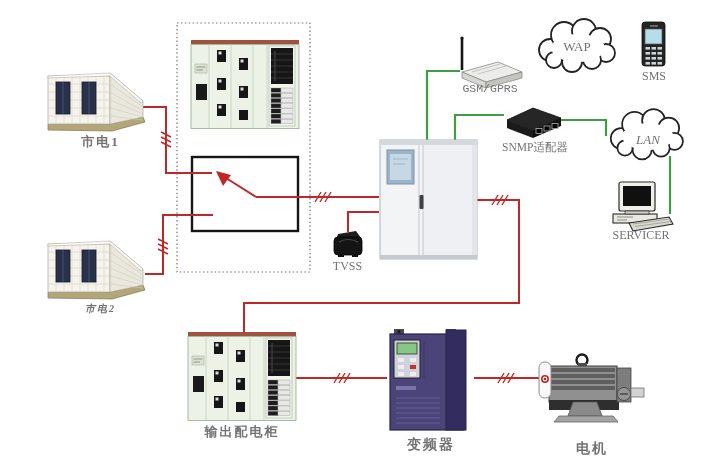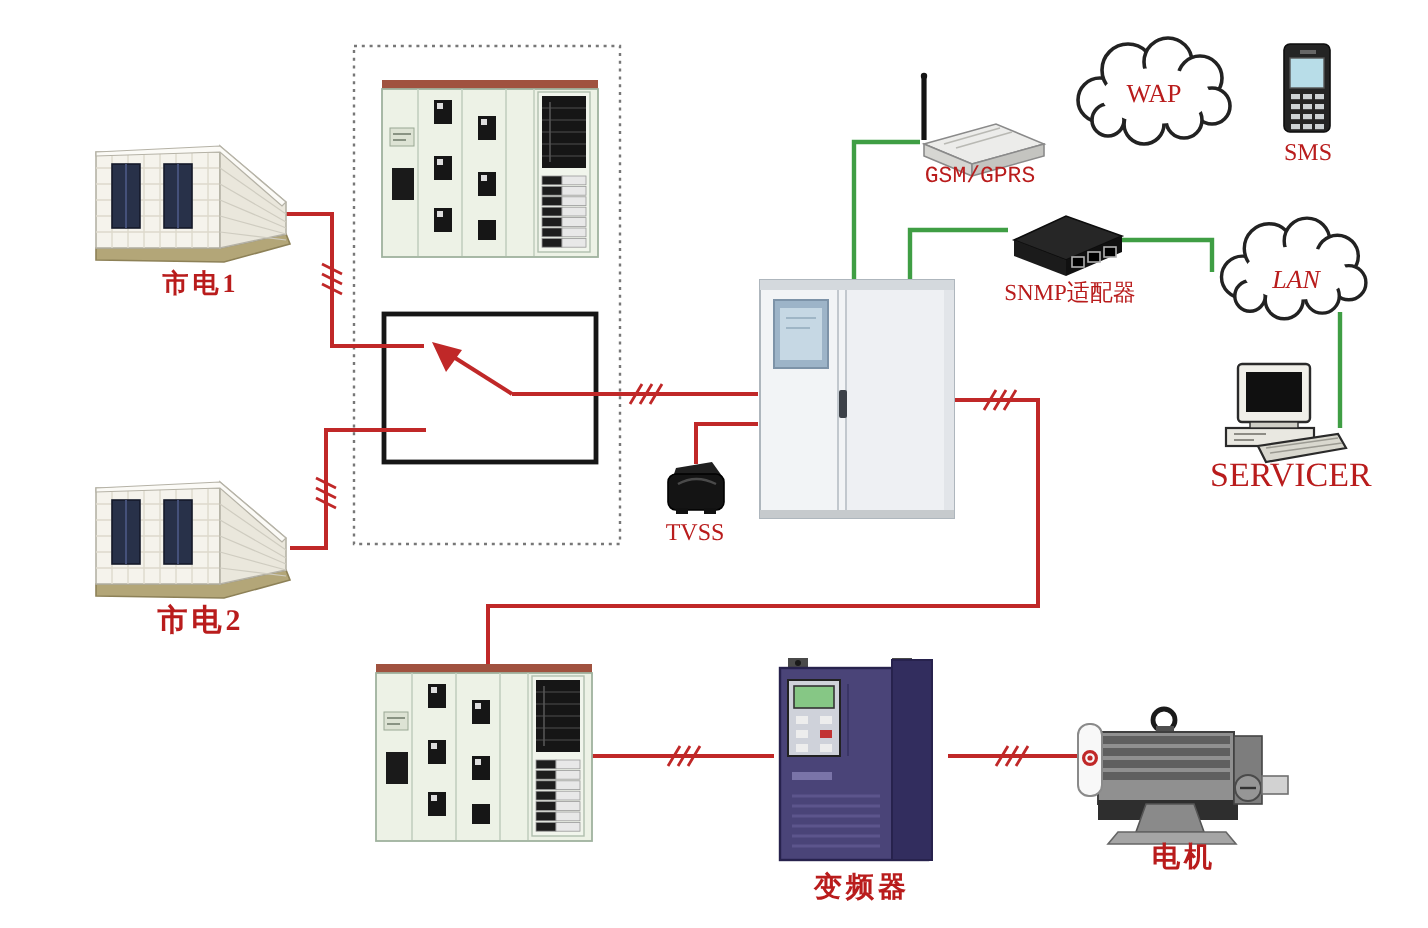--- a/index.html
+++ b/index.html
@@ -4,21 +4,21 @@
 <style>
   :root{ --pw:#c02828; --cm:#3f9e44; --atsb:#161616; --dot:#777777; }
   html,body{ margin:0; padding:0; background:#ffffff; }
   .stage{ position:relative; width:714px; height:464px; background:#ffffff; overflow:hidden;
           font-family:"Liberation Serif", serif; }
   .stage svg{ position:absolute; left:0; top:0; }
   .pw{ stroke:var(--pw); fill:none; stroke-width:2; }
   .pwf{ fill:var(--pw); stroke:none; }
   .hash{ stroke:var(--pw); fill:none; stroke-width:1.4; }
   .cm{ stroke:var(--cm); fill:none; stroke-width:2.2; }
-  .lbl{ position:absolute; color:#b91c1c; text-align:center; line-height:1.1; white-space:nowrap; }
+  .lbl{ position:absolute; color:#737373; text-align:center; line-height:1.1; white-space:nowrap; }
   .b{ font-weight:bold; }
   .cjk{ letter-spacing:2px; }
 </style>
 </head>
 <body>
 
 <div class="stage">
 
 <svg width="714" height="464" viewBox="0 0 714 464">
   <defs>
@@ -240,24 +240,25 @@
     <circle cx="85" cy="42" r="6.5" fill="#969696" stroke="#4a4a4a" stroke-width="1"></circle>
     <path d="M81,42 H89" stroke="#333333" stroke-width="1.2"></path>
     <rect x="92" y="36" width="13" height="9" fill="#d2d2d2" stroke="#707070" stroke-width="0.8"></rect>
     <rect x="0" y="10" width="12" height="36" rx="5.5" fill="#f8f8f8" stroke="#8a8a8a" stroke-width="1"></rect>
     <circle cx="6" cy="27" r="3.2" fill="none" stroke="#c02828" stroke-width="1.6"></circle>
     <circle cx="6" cy="27" r="1.3" fill="#c02828"></circle>
   </g>
 </svg>
 
 <div class="lbl b cjk" style="left:48px;  top:135px; width:105px; font-size:13px;text-align:center;">市电1</div>
-<div class="lbl b cjk" style="left:48px;  top:303px; width:105px; font-size:15px;">市电2</div>
+<div class="lbl b cjk" style="left:48px;  top:303px; width:105px; font-size:10px;font-style:italic;">市电2</div>
 <div class="lbl" style="left:325px; top:260px; width:45px;  font-size:12px;">TVSS</div>
 <div class="lbl" style="left:450px; top:83px;  width:80px;  font-size:11.5px;font-family:Liberation Mono, monospace;">GSM/GPRS</div>
 <div class="lbl" style="left:549px; top:40px;  width:56px;  font-size:13px;">WAP</div>
 <div class="lbl" style="left:630px; top:70px;  width:48px;  font-size:12px;">SMS</div>
 <div class="lbl" style="left:492px; top:141px; width:86px;  font-size:11.5px;text-align:center;">SNMP适配器</div>
 <div class="lbl" style="left:620px; top:133px; width:56px;  font-size:13px;font-style:italic;">LAN</div>
-<div class="lbl" style="left:605px; top:229px; width:72px;  font-size:17px;">SERVICER</div>
+<div class="lbl" style="left:605px; top:229px; width:72px;  font-size:12px;">SERVICER</div>
+<div class="lbl b cjk" style="left:183px; top:425px; width:118px; font-size:13px;">输出配电柜</div>
 <div class="lbl b cjk" style="left:390px; top:437px; width:82px;  font-size:14px;">变频器</div>
-<div class="lbl b cjk" style="left:560px; top:422px; width:64px;  font-size:14px;">电机</div>
+<div class="lbl b cjk" style="left:560px; top:441px; width:64px;  font-size:14px;">电机</div>
 
 </div>
 
 </body></html>

